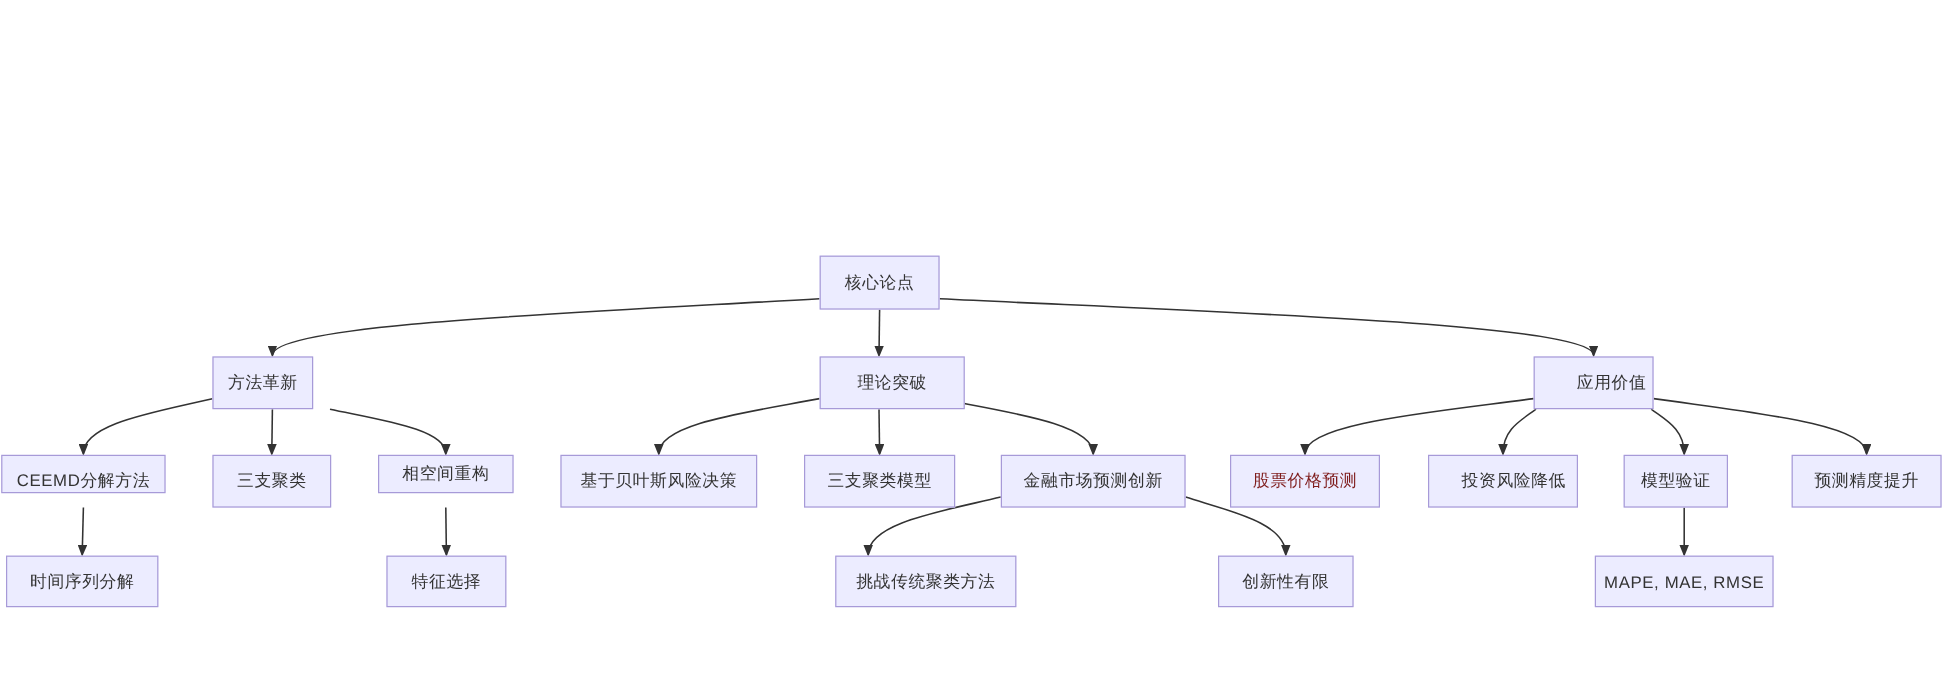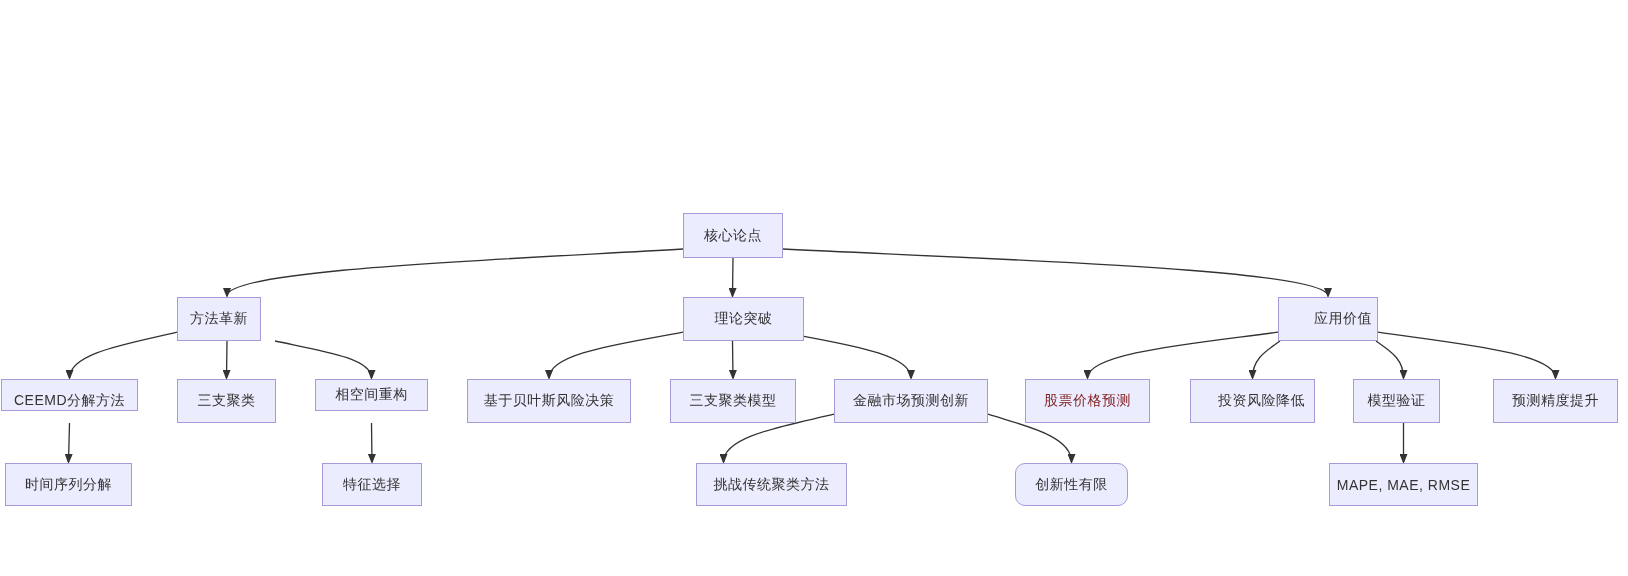--- a/index.html
+++ b/index.html
@@ -102,19 +102,19 @@
     </div>
     <div class="node" style="left: 5px; top: 463px; width: 127px; height: 43px; background: rgb(236, 236, 255); border-color: rgb(167, 154, 216); color: rgb(51, 51, 51);">
       <span>时间序列分解</span>
     </div>
     <div class="node" style="left: 322px; top: 463px; width: 100px; height: 43px; background: rgb(236, 236, 255); border-color: rgb(167, 154, 216); color: rgb(51, 51, 51); justify-content: center;">
       <span>特征选择</span>
     </div>
     <div class="node" style="left: 648px; top: 463px; width: 151px; height: 43px; background: rgb(236, 236, 255); border-color: rgb(167, 154, 216); color: rgb(51, 51, 51); margin-left: 48px;">
       <span>挑战传统聚类方法</span>
     </div>
-    <div class="node" style="left: 1015px; top: 463px; width: 113px; height: 43px; background: rgb(236, 236, 255); border-color: rgb(167, 154, 216); color: rgb(51, 51, 51); border-radius: 10px;">
+    <div class="node" style="left: 1015px; top: 463px; width: 113px; height: 43px; background: rgb(236, 236, 255); border-color: rgb(167, 154, 216); color: rgb(51, 51, 51);">
       <span>创新性有限</span>
     </div>
     <div class="node" style="left: 1329px; top: 463px; width: 149px; height: 43px; background: rgb(236, 236, 255); border-color: rgb(167, 154, 216); color: rgb(51, 51, 51);">
       <span>MAPE, MAE, RMSE</span>
     </div>
   </div>
 
 </body></html>

